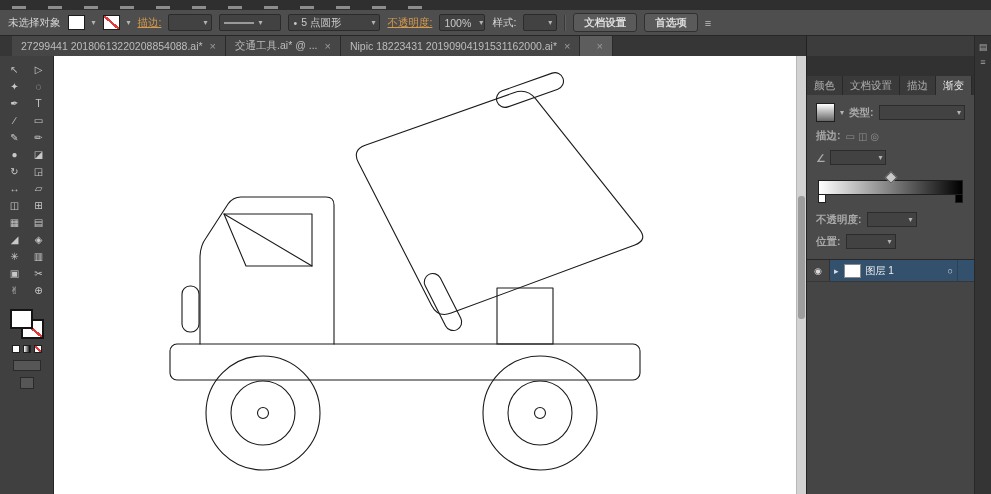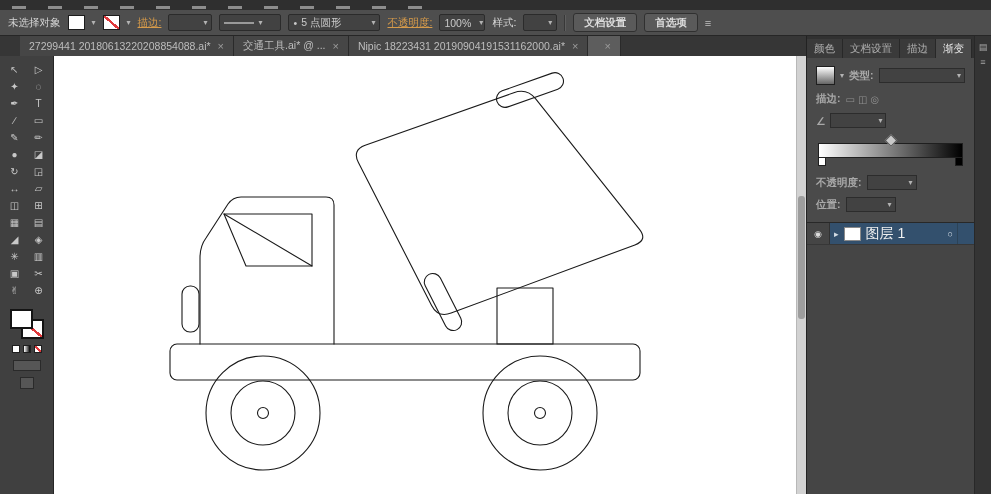--- a/index.html
+++ b/index.html
@@ -20,21 +20,21 @@
   .cb-button{background:#5a5a5a;border:1px solid #303030;border-radius:3px;height:19px;line-height:17px;
       padding:0 10px;color:#ddd;font-size:10.5px;white-space:nowrap;font-weight:bold;}
   .swatch{width:15px;height:13px;background:#fff;border:1px solid #1c1c1c;position:relative;flex:none;}
   .swatch.none::after{content:"";position:absolute;inset:0;
       background:linear-gradient(to top right,transparent 44%,#e0393c 44%,#e0393c 56%,transparent 56%);}
   .stroke-preview{width:30px;height:2px;background:#9a9a9a;}
   .cb-sep{width:1px;height:16px;background:#383838;border-right:1px solid #5e5e5e;}
   .cb-icon{color:#c0c0c0;font-size:11px;}
   
   .doc-tab-bar{position:absolute;left:0;top:36px;width:806px;height:20px;background:#363636;
-      display:flex;align-items:flex-end;padding-left:20px;box-sizing:border-box;}
+      display:flex;align-items:flex-end;padding-left:12px;box-sizing:border-box;}
   .doc-tab{height:20px;display:flex;align-items:center;background:#464646;border-right:1px solid #2a2a2a;
       padding:0 9px;font-size:10.5px;color:#bdbdbd;white-space:nowrap;overflow:hidden;max-width:250px;box-sizing:border-box;}
   .doc-tab.active{background:#5d5d5d;color:#ececec;}
   .doc-tab-label{overflow:hidden;text-overflow:ellipsis;}
   .doc-tab-close{margin-left:7px;color:#9c9c9c;font-size:11px;flex:none;}
   
   .left-toolbar{position:absolute;left:0;top:56px;width:54px;height:438px;background:#404040;
       border-right:1px solid #262626;display:flex;flex-direction:column;align-items:center;
       padding-top:5px;box-sizing:border-box;}
   .tool-grid{display:grid;grid-template-columns:24px 24px;}
@@ -56,21 +56,21 @@
   .canvas{position:absolute;left:54px;top:56px;width:752px;height:438px;background:#ffffff;}
   .canvas svg{position:absolute;inset:0;width:100%;height:100%;}
   .v-scrollbar{position:absolute;right:0;top:0;width:9px;height:100%;background:#d2d2d2;border-left:1px solid #b8b8b8;}
   .v-thumb{position:absolute;left:1px;right:1px;top:32%;height:28%;background:#9d9d9d;border-radius:3px;}
   
   .right-panel{position:absolute;left:806px;top:36px;width:185px;height:458px;background:#3c3c3c;
       border-left:1px solid #222;display:flex;box-sizing:border-box;}
   .panel-main{width:167px;display:flex;flex-direction:column;}
   .dock-rail{width:17px;background:#343434;border-left:1px solid #282828;display:flex;flex-direction:column;
       align-items:center;gap:5px;padding-top:6px;color:#a8a8a8;font-size:9px;box-sizing:border-box;}
-  .panel-tabs{height:22px;background:#313131;display:flex;align-items:flex-end;flex:none;}
+  .panel-tabs{height:39px;background:#313131;display:flex;align-items:flex-end;flex:none;margin-top:20px;}
   .panel-tab{padding:0 7px;height:19px;line-height:19px;font-size:10.5px;color:#b0b0b0;background:#3a3a3a;
       border-right:1px solid #282828;white-space:nowrap;}
   .panel-tab.active{background:#4a4a4a;color:#ececec;}
   .panel-menu{margin-left:auto;padding:0 5px;color:#b5b5b5;font-size:10px;line-height:19px;}
   .gradient-panel{background:#4a4a4a;padding:8px 9px 10px;display:flex;flex-direction:column;gap:7px;
       border-bottom:1px solid #282828;flex:none;}
   .gp-row{display:flex;align-items:center;gap:5px;font-size:10.5px;color:#a9a9a9;}
   .gp-label{white-space:nowrap;font-weight:bold;}
   .gp-field{background:#424242;border:1px solid #2c2c2c;height:15px;display:flex;align-items:center;
       justify-content:flex-end;gap:3px;padding:0 3px;box-sizing:border-box;}
@@ -82,21 +82,21 @@
   .stop.right{right:-1px;background:#000;}
   .mid-diamond{position:absolute;top:-8px;left:50%;width:7px;height:7px;background:#c9c9c9;
       border:1px solid #555;transform:translateX(-50%) rotate(45deg);}
   .layers-panel{flex:1;background:#454545;display:flex;flex-direction:column;}
   .layer-row{height:21px;display:flex;align-items:stretch;border-bottom:1px solid #373737;flex:none;}
   .eye-cell{width:22px;border-right:1px solid #313131;display:flex;align-items:center;justify-content:center;
       color:#dcdcdc;font-size:9px;}
   .layer-body{flex:1;display:flex;align-items:center;gap:5px;padding:0 4px;color:#f0f0f0;}
   .layer-disclosure{font-size:9px;color:#d5dee6;}
   .layer-thumb{width:15px;height:12px;background:#fff;border:1px solid #8a8a8a;flex:none;}
-  .layer-name{font-size:14px;white-space:nowrap;}
+  .layer-name{font-size:10px;white-space:nowrap;}
   .layer-target{margin-left:auto;color:#d5dee6;font-size:9px;}
   .layer-right-cell{width:16px;border-left:1px solid #2c4357;display:flex;align-items:center;
       justify-content:center;color:#d5dee6;font-size:8px;}
 </style>
 </head>
 <body>
 
 <div class="menu-strip">
   <div class="menu-ghost"></div>
 </div>

